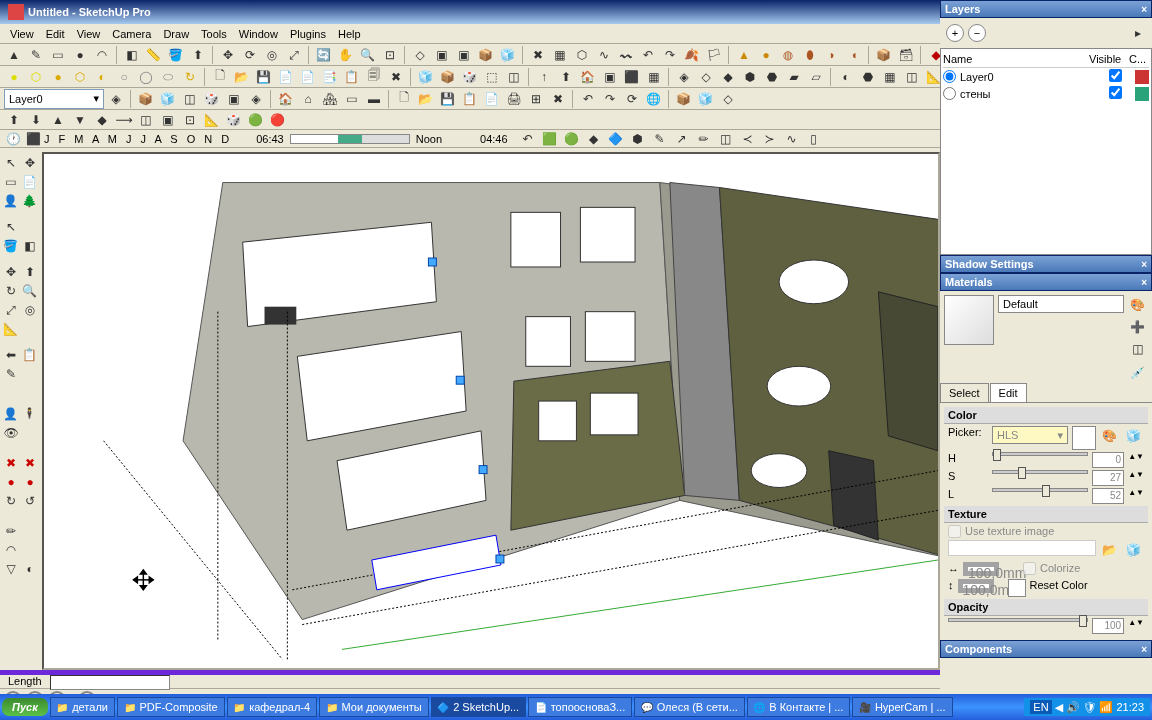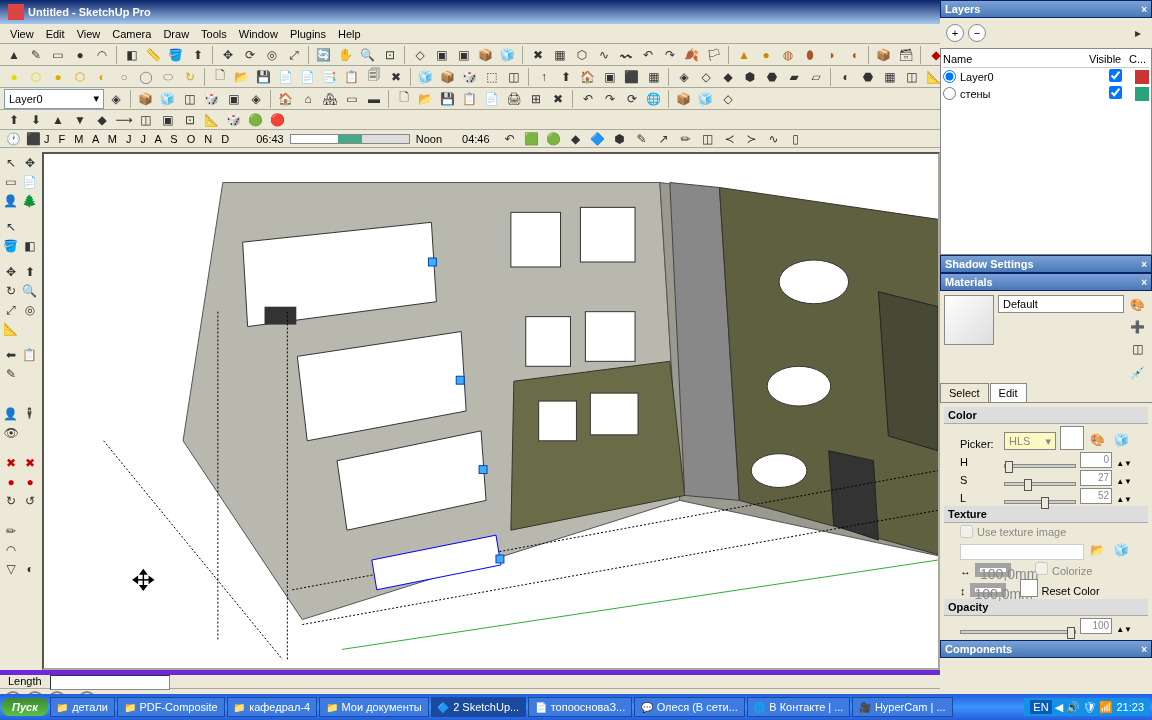--- a/index.html
+++ b/index.html
@@ -35,21 +35,21 @@
 .layer-row input[type=radio]{margin-right:4px}
 .layer-row .lname{flex:1}
 .layer-row .lchk{width:40px;text-align:center}
 .layer-row .lcol{width:14px;height:14px}
 .circ-btn{width:18px;height:18px;border:1px solid #888;border-radius:50%;display:inline-flex;align-items:center;justify-content:center;margin:2px;background:#fff;font-size:11px}
 .sec-head{background:#ddd;padding:2px 4px;font-weight:bold;border-bottom:1px solid #aaa}
 .tabs{display:flex;border-bottom:1px solid #888;background:#ece9d8}
 .tab{padding:3px 8px;border:1px solid #888;border-bottom:none;background:#ece9d8;margin-right:1px}
 .tab.active{background:#fff}
 .mat-body{background:#ece9d8;padding:4px}
-.mat-row{display:flex;align-items:flex-end;margin:2px 16px;gap:4px}
+.mat-row{display:flex;align-items:flex-start;margin:2px 4px;gap:4px}
 .mat-row label{width:40px}
 .picker-sel{flex:1;border:1px solid #888;height:18px;background:#fef9c3;padding:0 4px;display:flex;align-items:center;color:#888}
 .picker-sel::after{content:"▾";margin-left:auto}
 .slider{flex:1;height:4px;background:#ccc;position:relative;border:1px solid #888}
 .slider .thumb{position:absolute;top:-4px;width:8px;height:12px;background:#ece9d8;border:1px solid #555}
 .numbox{width:32px;height:16px;border:1px solid #888;background:#fff;text-align:right;padding:0 2px;font-size:10px;line-height:14px;color:#888}
 .swatch{width:24px;height:24px;border:1px solid #888;background:#fff}
 .bottom-bars{position:absolute;left:0;right:212px;bottom:0;height:50px;background:#ece9d8}
 .len-bar{height:18px;display:flex;align-items:flex-start;padding:0 8px;border-top:5px solid #6d28d9}
 .len-input{width:120px;height:15px;border:1px inset #888;background:#fff;margin-left:8px}
@@ -242,21 +242,21 @@
   <div class="tbtn">🔴</div>
 </div>
 
 <div class="time-row">
   <div class="tbtn">🕐</div>
   <div class="tbtn">⬛</div>
   <span class="months">J F M A M J J A S O N D</span>
   <span>06:43</span>
   <div class="bar"></div>
   <span>Noon</span>
-  <span style="margin-left:20px">04:46</span>
+  <span style="margin-left:38px">04:46</span>
   <div style="margin-left:10px;display:flex;gap:2px">
     <div class="tbtn">↶</div>
     <div class="tbtn">🟩</div>
     <div class="tbtn">🟢</div>
     <div class="tbtn">◆</div>
     <div class="tbtn">🔷</div>
     <div class="tbtn">⬢</div>
     <div class="tbtn">✎</div>
     <div class="tbtn">↗</div>
     <div class="tbtn">✏</div>

